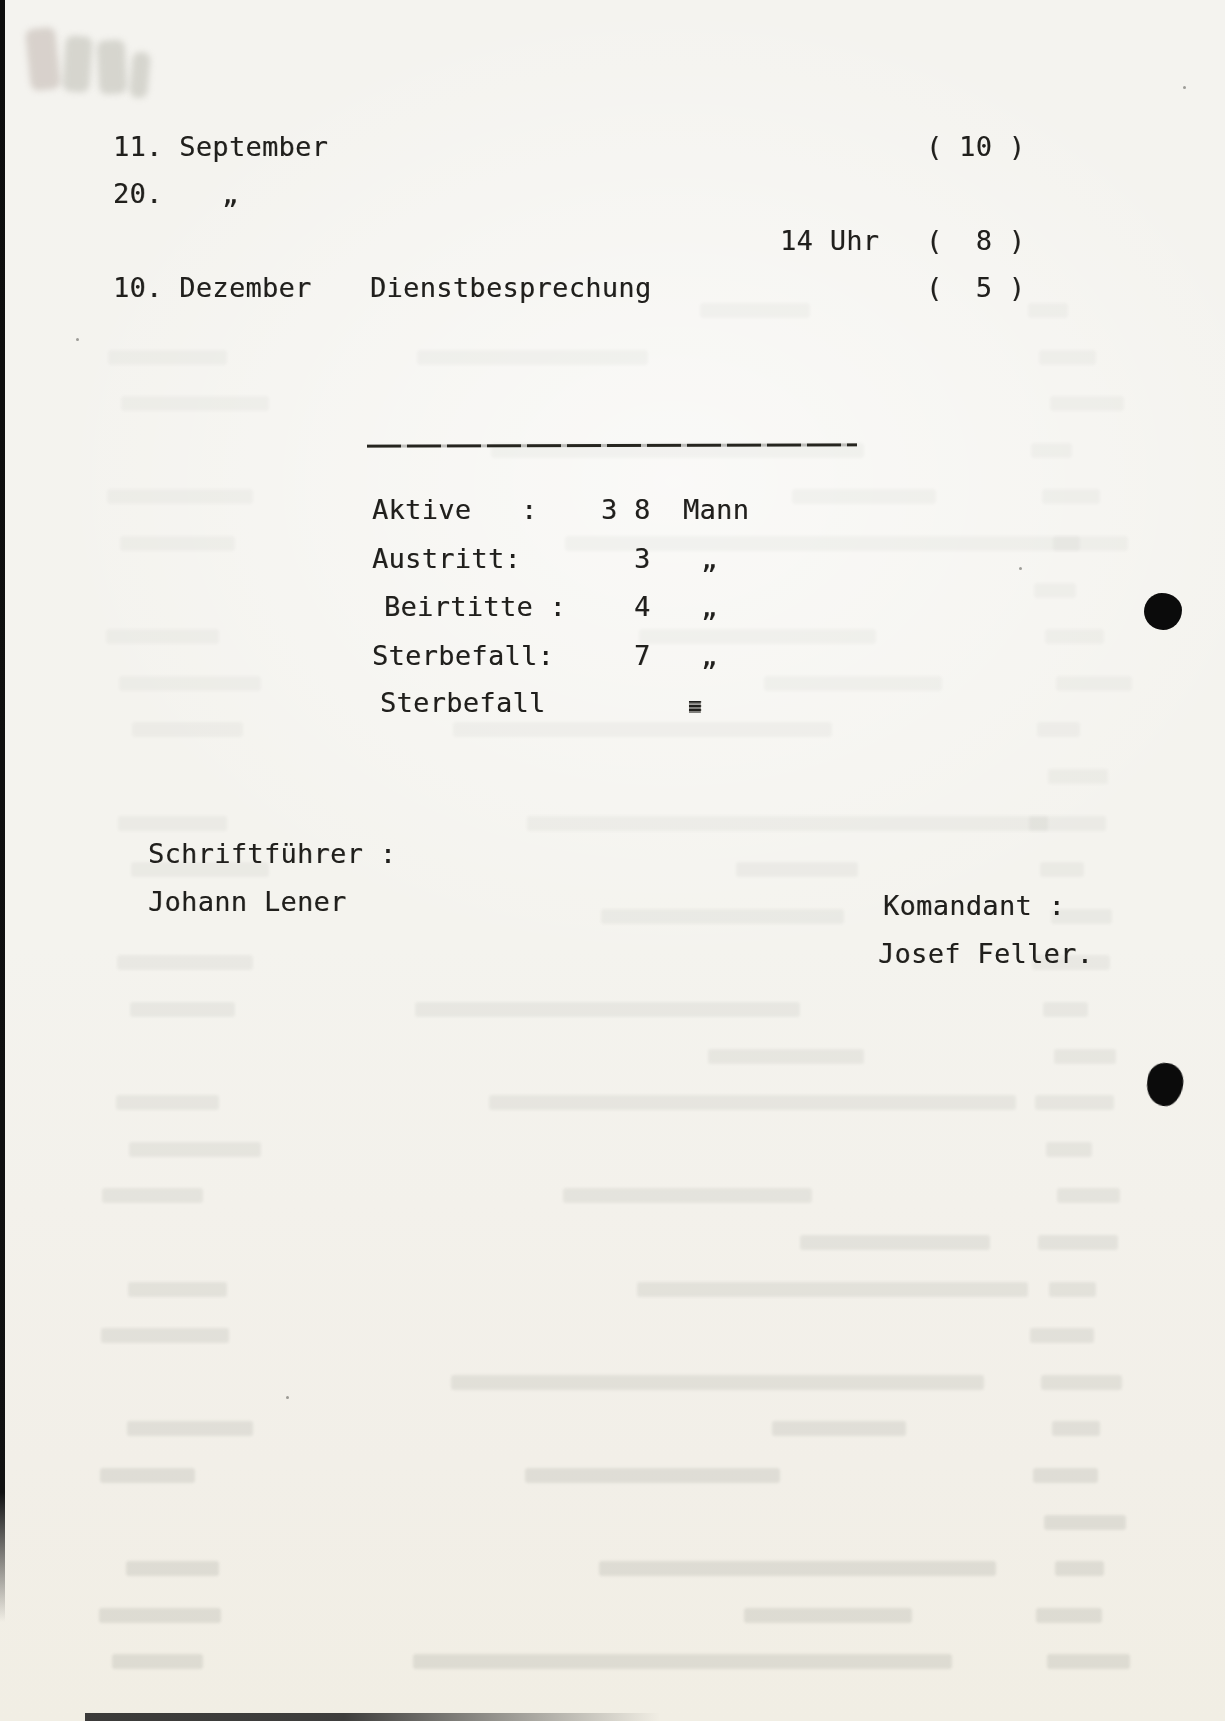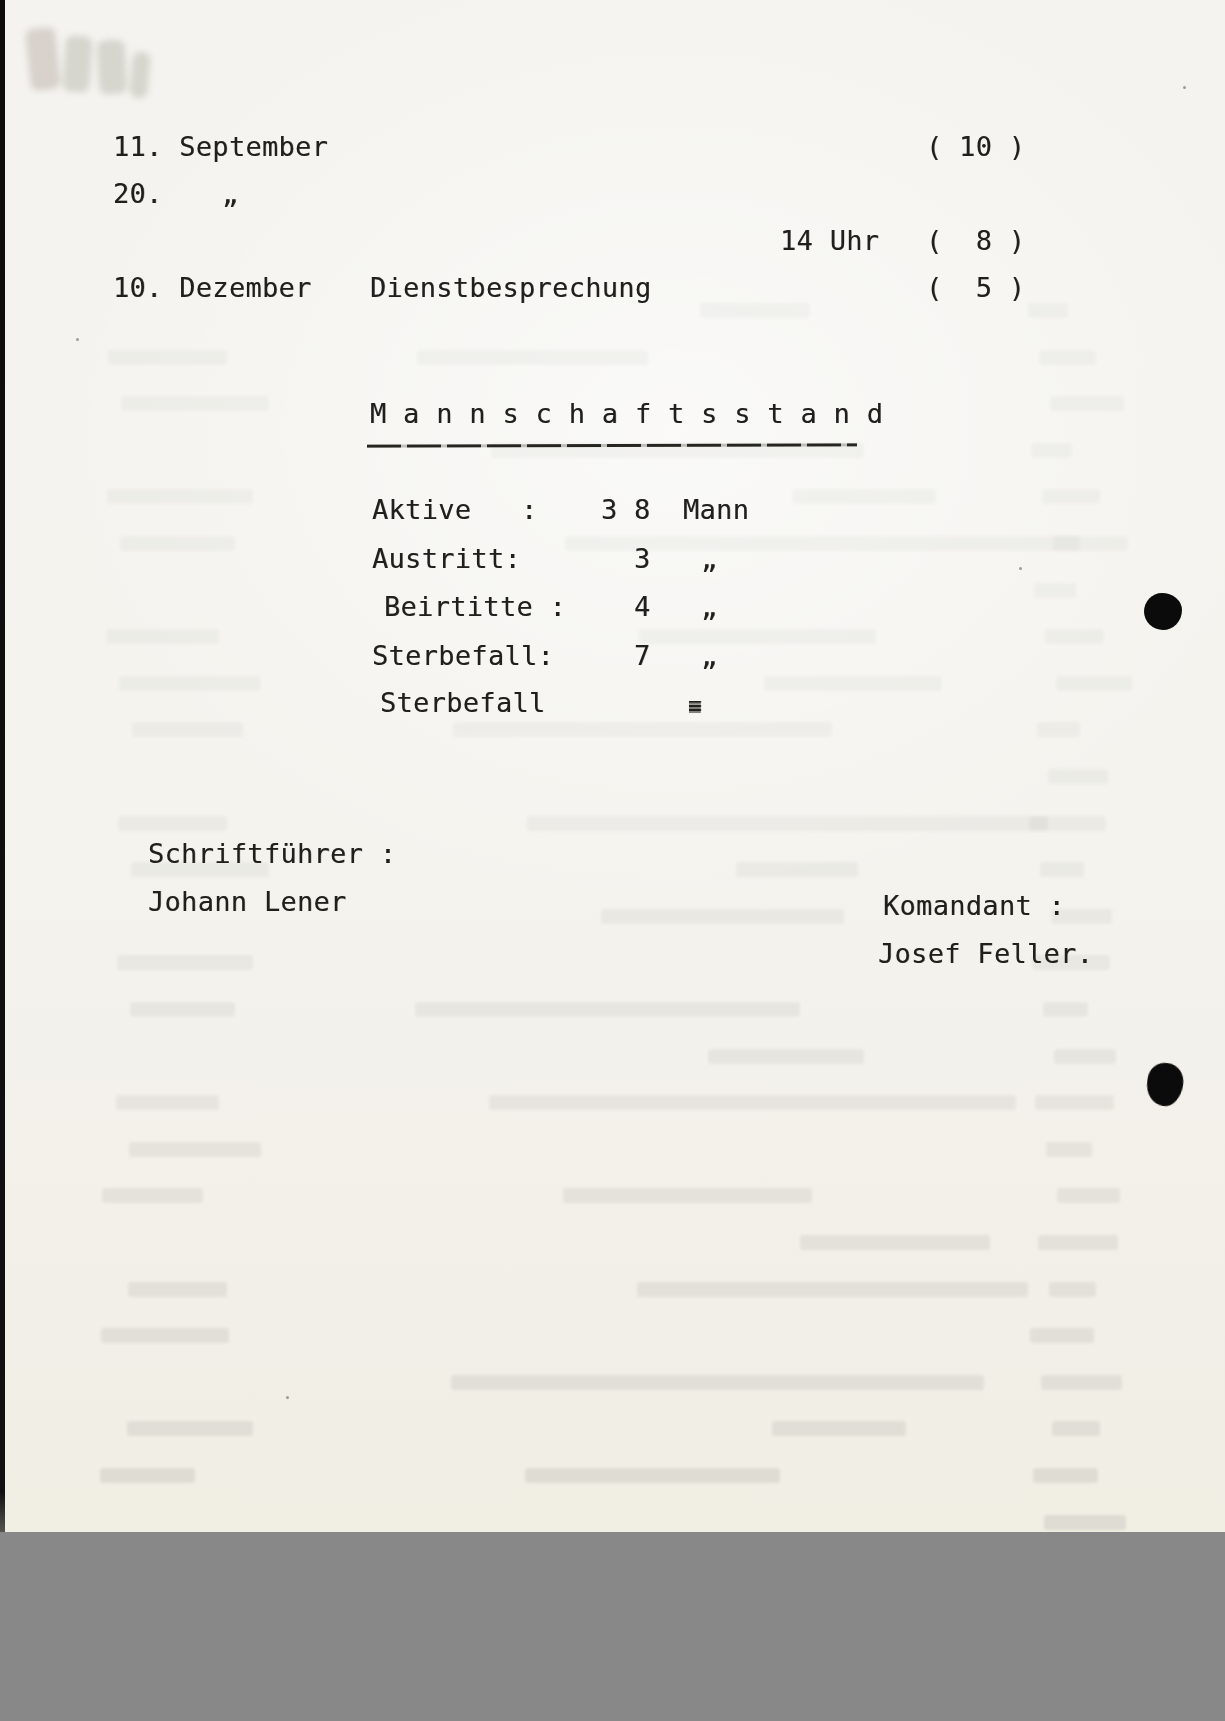--- a/index.html
+++ b/index.html
@@ -1,18 +1,18 @@
 <!DOCTYPE html>
 <html><head>
 <meta charset="utf-8">
 <style>
   html,body{margin:0;padding:0;background:#888;}
   .page{
     position:relative;
-    width:1225px;height:1532px;
+    width:1225px;height:1721px;
     margin:0 auto;
     overflow:hidden;
     background:
       radial-gradient(ellipse 900px 700px at 55% 28%, rgba(255,255,255,0.55), rgba(255,255,255,0) 70%),
       linear-gradient(180deg,#f4f3ef 0%,#f4f3ee 55%,#f2efe8 85%,#f1eee4 100%);
     font-family:"DejaVu Sans Mono", monospace;
     color:#24231f;
   }
   
   .edge-left{position:absolute;left:0;top:0;width:5px;height:1622px;background:linear-gradient(180deg,#0d0d0d 0%,#111 92%,rgba(17,17,17,0) 100%);}
@@ -144,21 +144,20 @@
   <span class="tw" style="left:113px;top:180px">20.</span>
   <span class="tw" style="left:222px;top:180px">„</span>
 
   <span class="tw" style="left:780px;top:227px">14 Uhr</span>
   <span class="tw" style="left:926px;top:227px">(  8 )</span>
 
   <span class="tw" style="left:113px;top:274px">10. Dezember</span>
   <span class="tw" style="left:370px;top:274px">Dienstbesprechung</span>
   <span class="tw" style="left:926px;top:274px">(  5 )</span>
 
-  <span class="tw" style="left:370px;top:400px">M a n n s c h a f t s s t a n d</span>
   <div class="heading-underline"></div>
 
   <span class="tw" style="left:372px;top:496px">Aktive   :</span>
   <span class="tw" style="left:601px;top:496px">3 8</span>
   <span class="tw" style="left:683px;top:496px">Mann</span>
 
   <span class="tw" style="left:372px;top:545px">Austritt:</span>
   <span class="tw" style="left:634px;top:545px">3</span>
   <span class="tw" style="left:701px;top:545px">„</span>
 

